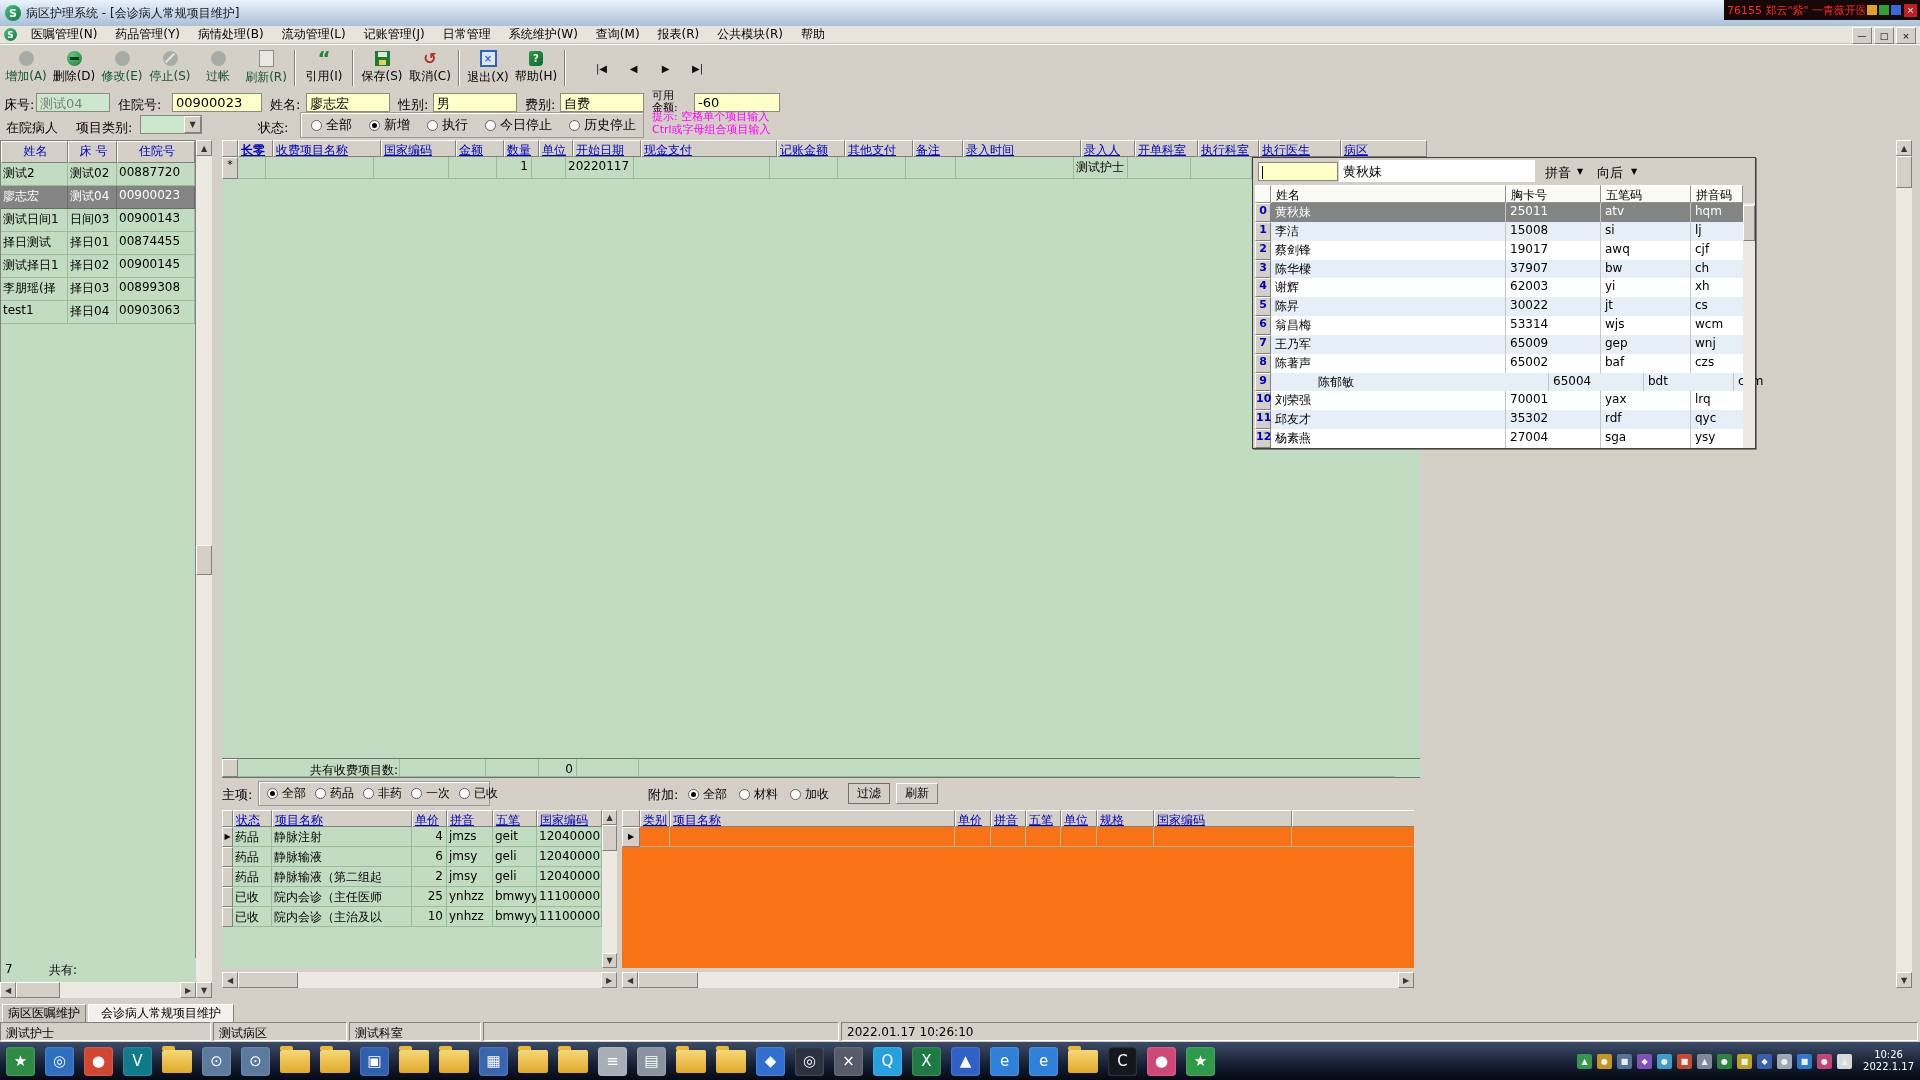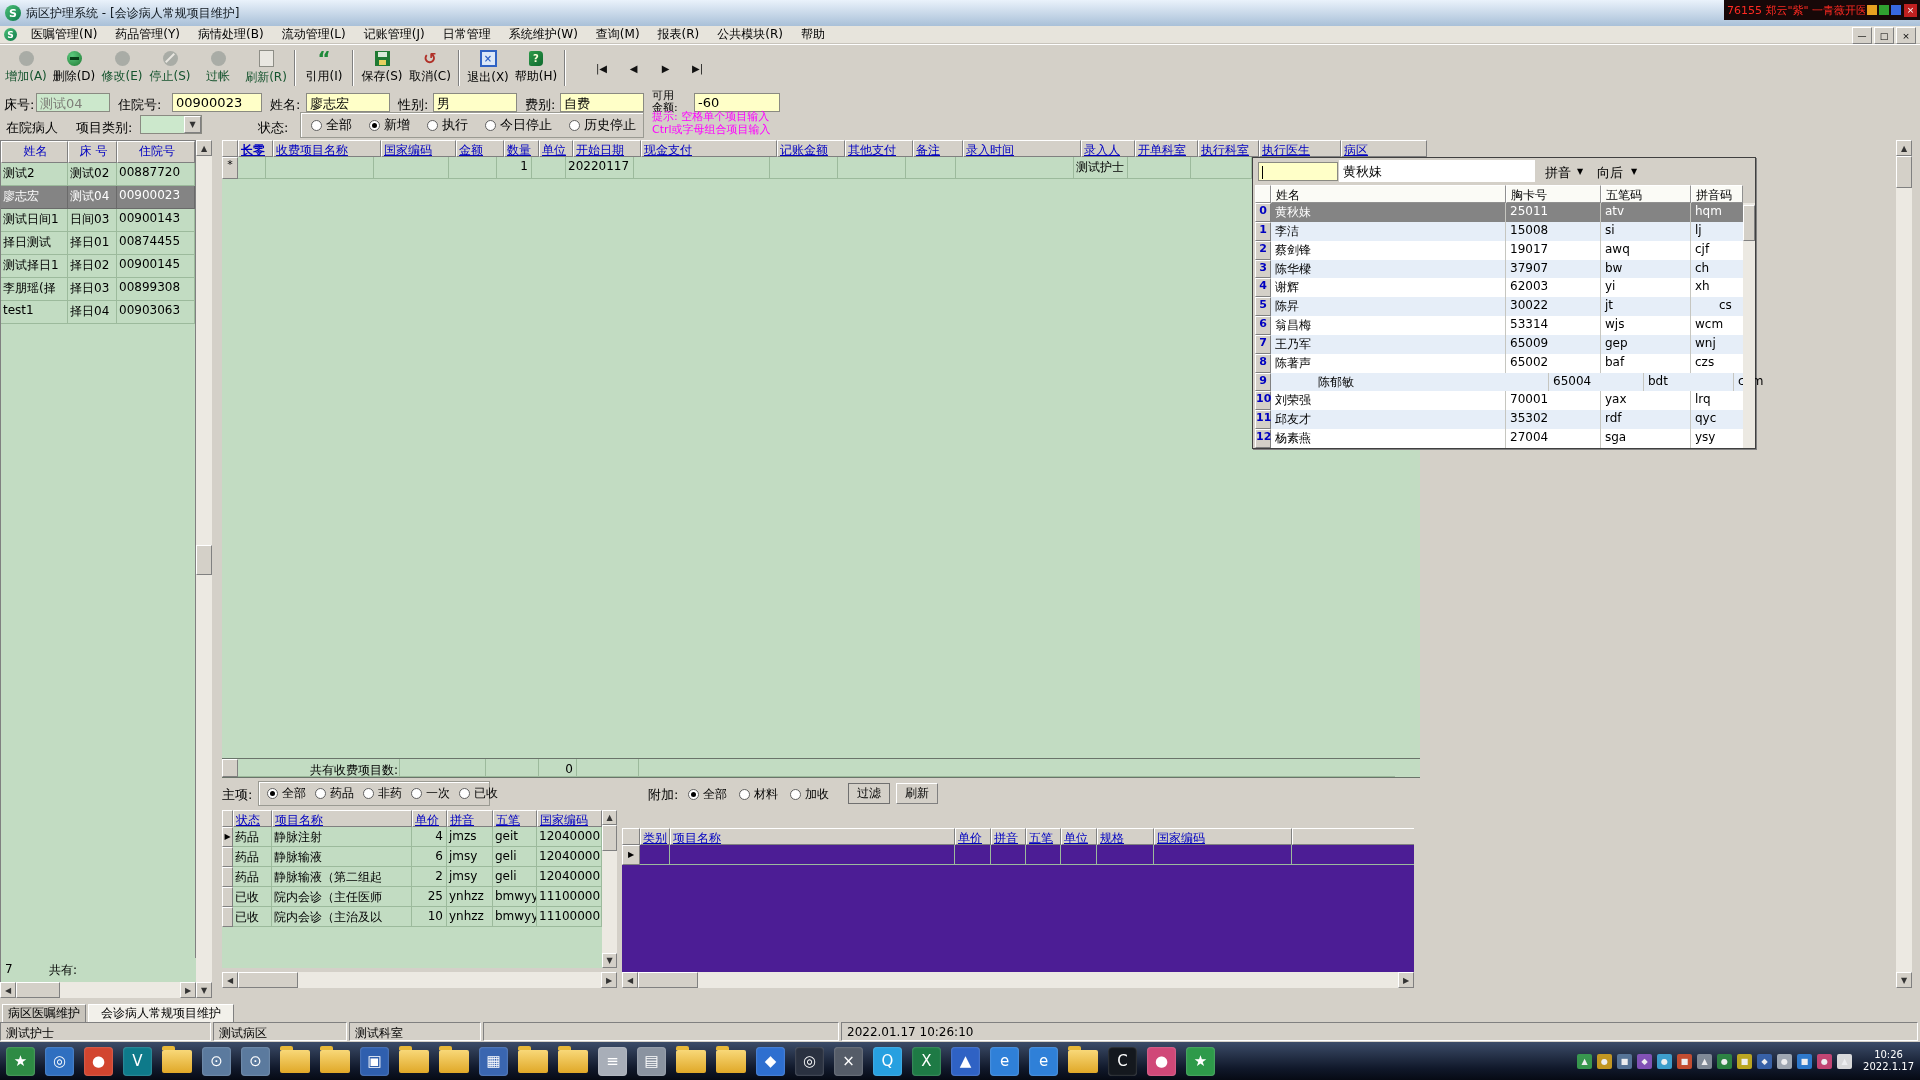--- a/index.html
+++ b/index.html
@@ -463,21 +463,21 @@
         <span class="gcell" style="width:65px;">11100000</span>
       </div>
       </div>
   </div>
   <div class="abs sb" style="left:602px;top:810px;width:15px;height:158px;">
     <span class="abs sbbtn" style="left:0;top:0;width:15px;height:15px;">▲</span>
     <span class="abs sbthumb" style="left:0;top:15px;width:15px;height:26px;"></span>
     <span class="abs sbbtn" style="left:0;top:143px;width:15px;height:15px;">▼</span>
   </div>
 
-  <div class="abs" style="left:622px;top:810px;width:792px;height:158px;background:#4c1d95;margin-top:18px;">
+  <div class="abs" style="left:622px;top:810px;width:792px;height:158px;background:#f97316;">
     <div class="row" style="height:17px;">
       <span class="gut" style="width:18px;"></span>
       <span class="hdrcell u" style="width:30px;height:17px;">类别</span>
       <span class="hdrcell u" style="width:285px;height:17px;">项目名称</span>
       <span class="hdrcell u" style="width:36px;height:17px;">单价</span>
       <span class="hdrcell u" style="width:35px;height:17px;">拼音</span>
       <span class="hdrcell u" style="width:35px;height:17px;">五笔</span>
       <span class="hdrcell u" style="width:36px;height:17px;">单位</span>
       <span class="hdrcell u" style="width:57px;height:17px;">规格</span>
       <span class="hdrcell u" style="width:138px;height:17px;">国家编码</span>
@@ -563,21 +563,21 @@
         <span class="pcell" style="width:235px;">谢辉</span>
         <span class="pcell" style="width:95px;">62003</span>
         <span class="pcell" style="width:90px;">yi</span>
         <span class="pcell" style="width:66px;border-right:none;">xh</span>
       </div>
         <div class="prow">
         <span class="pgut">5</span>
         <span class="pcell" style="width:235px;">陈昇</span>
         <span class="pcell" style="width:95px;">30022</span>
         <span class="pcell" style="width:90px;">jt</span>
-        <span class="pcell" style="width:66px;border-right:none;margin-left:24px;">cs</span>
+        <span class="pcell" style="width:66px;border-right:none;">cs</span>
       </div>
         <div class="prow">
         <span class="pgut">6</span>
         <span class="pcell" style="width:235px;">翁昌梅</span>
         <span class="pcell" style="width:95px;">53314</span>
         <span class="pcell" style="width:90px;">wjs</span>
         <span class="pcell" style="width:66px;border-right:none;">wcm</span>
       </div>
         <div class="prow">
         <span class="pgut">7</span>

